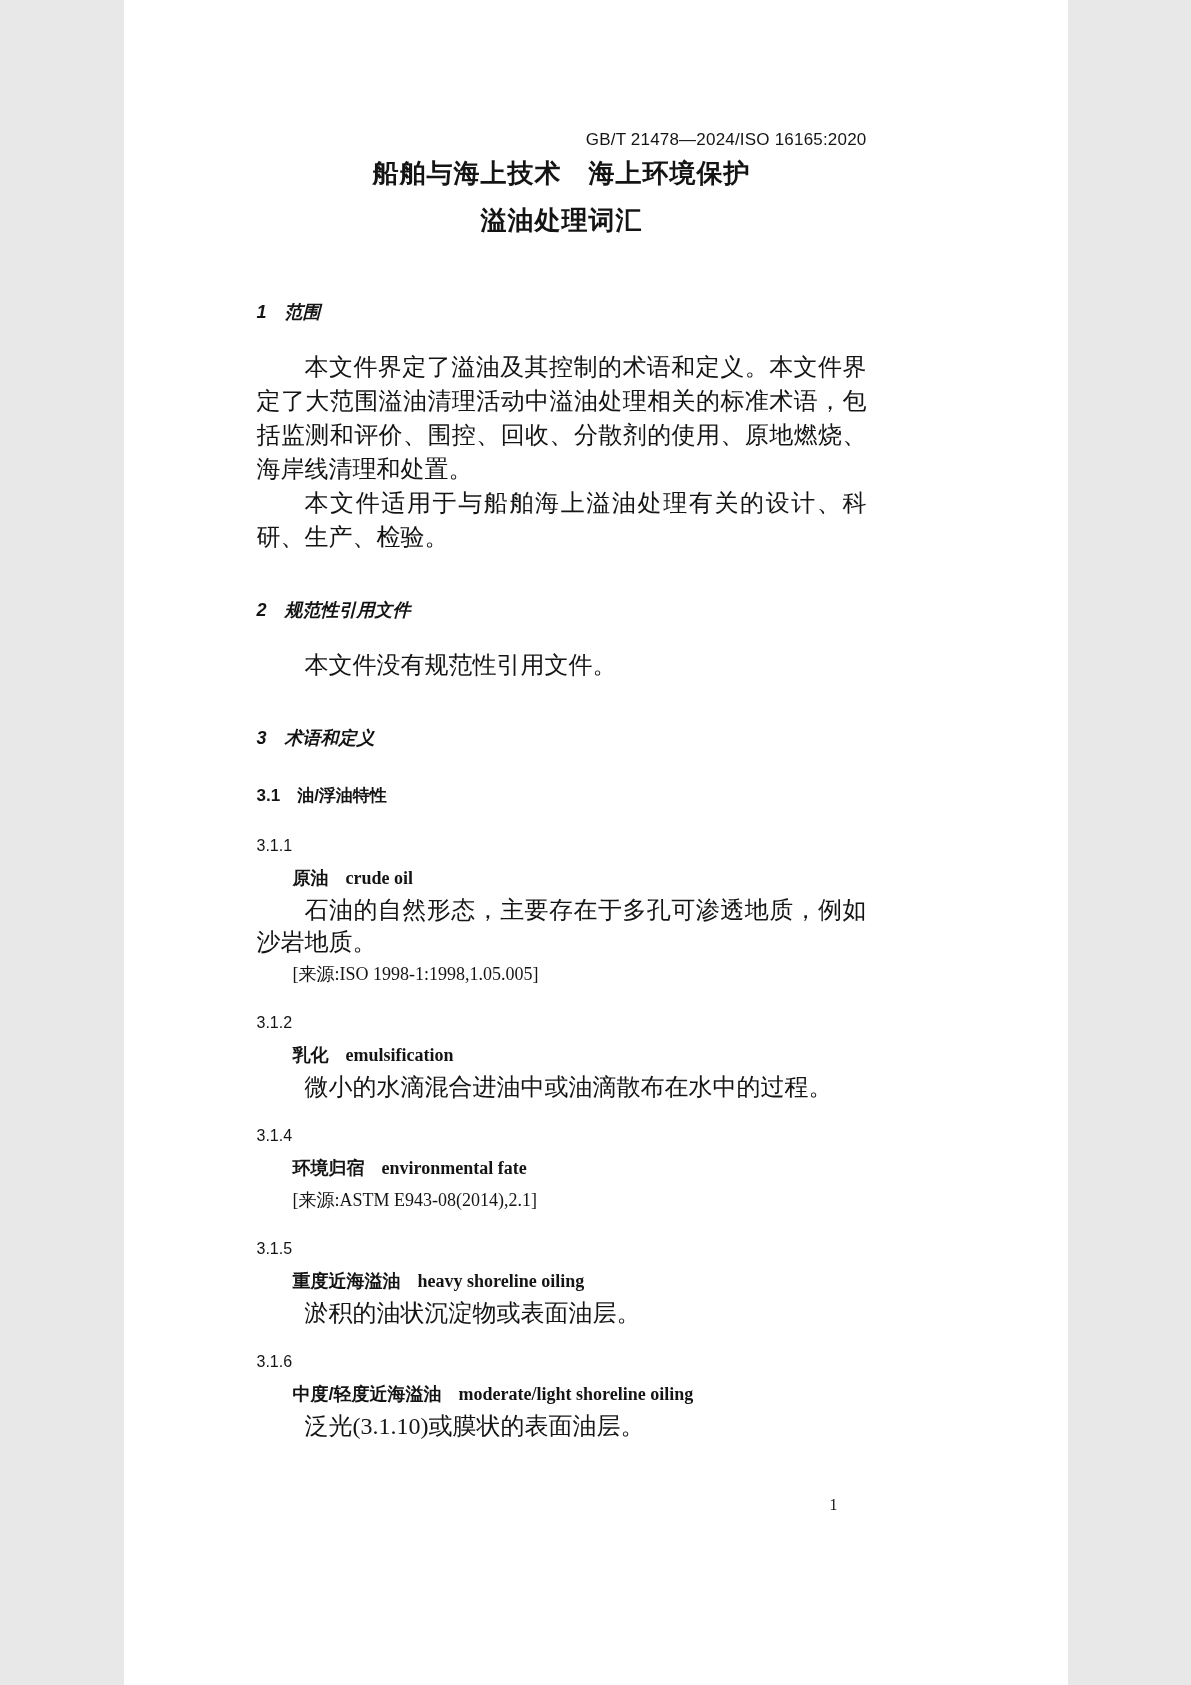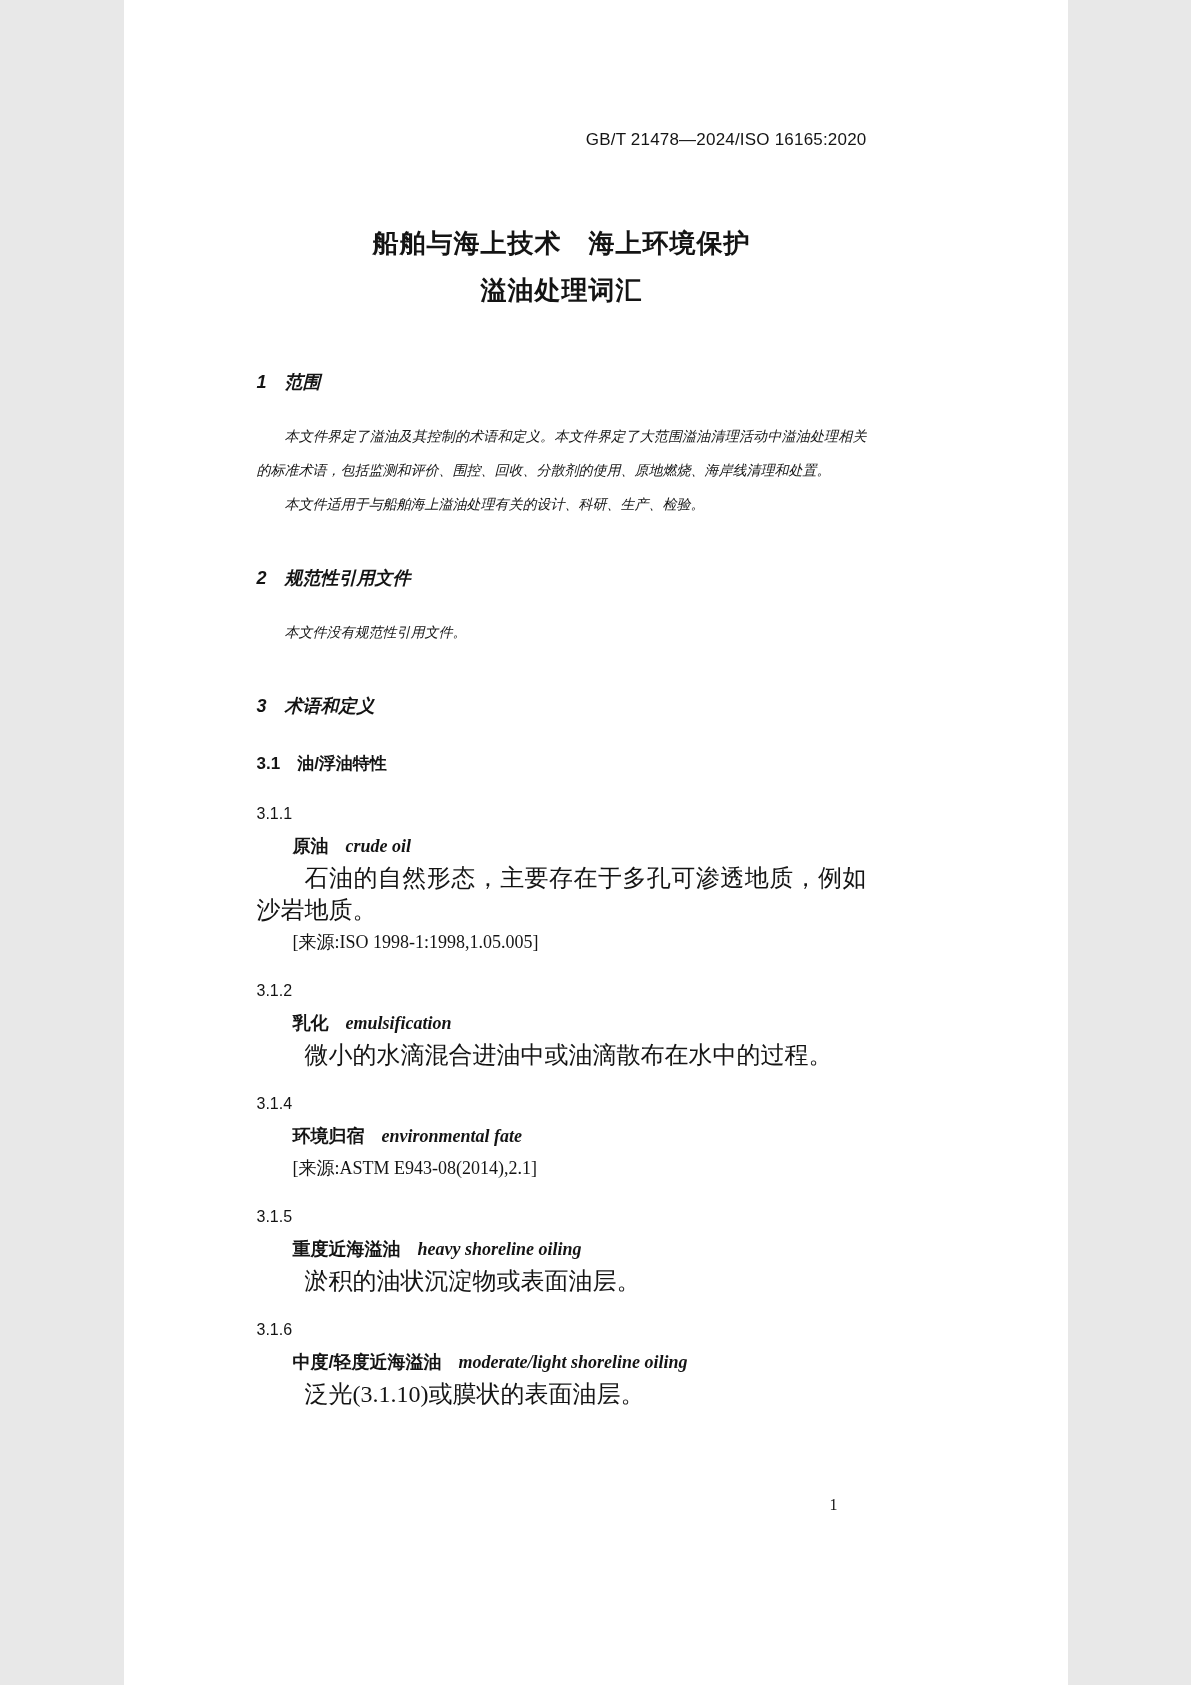--- a/index.html
+++ b/index.html
@@ -21,21 +21,20 @@
     padding: 130px 201px 0 133px; 
   }
   .std-code {
     text-align: right;
     font-family: "Liberation Sans", "DejaVu Sans", sans-serif;
     font-size: 17px;
     font-weight: 500;
     letter-spacing: 0.2px;
   }
   .doc-title {
-    margin-top: 70px;
     text-align: center;
     font-family: "Liberation Sans", "DejaVu Sans", sans-serif;
     font-weight: bold;
     font-size: 26px;
     line-height: 47px;
     letter-spacing: 1px;
   }
   .sec-heading {
     margin: 56px 0 0 0;
     font-family: "Liberation Sans", "DejaVu Sans", sans-serif;
@@ -49,25 +48,24 @@
   }
   .sub-heading {
     margin: 34px 0 0 0;
     font-family: "Liberation Sans", "DejaVu Sans", sans-serif;
     font-weight: bold;
     font-size: 17px;
     line-height: 24px;
   }
   .para {
     margin: 26px 0 0 0;
-    font-size: 14px;
+    font-size: 24px;
     line-height: 34px;
     text-indent: 2em;
     text-align: justify;
-    font-style: italic;
   }
   .para.follow {
     margin-top: 0;
   }
   .terms {
     margin-top: 22px;
   }
   .term {
     margin-top: 17px;
   }
@@ -81,21 +79,20 @@
     line-height: 32px;
     font-weight: bold;
     text-indent: 2em;
   }
   .term-name .zh {
     font-family: "Liberation Sans", "DejaVu Sans", sans-serif;
   }
   .term-name .en {
     font-family: "Liberation Serif", "DejaVu Serif", serif;
     margin-left: 17px;
-    font-style: italic;
   }
   .term-def {
     margin: 0;
     font-size: 24px;
     line-height: 32px;
     text-indent: 2em;
     text-align: justify;
   }
   .term-source {
     margin: 0;

